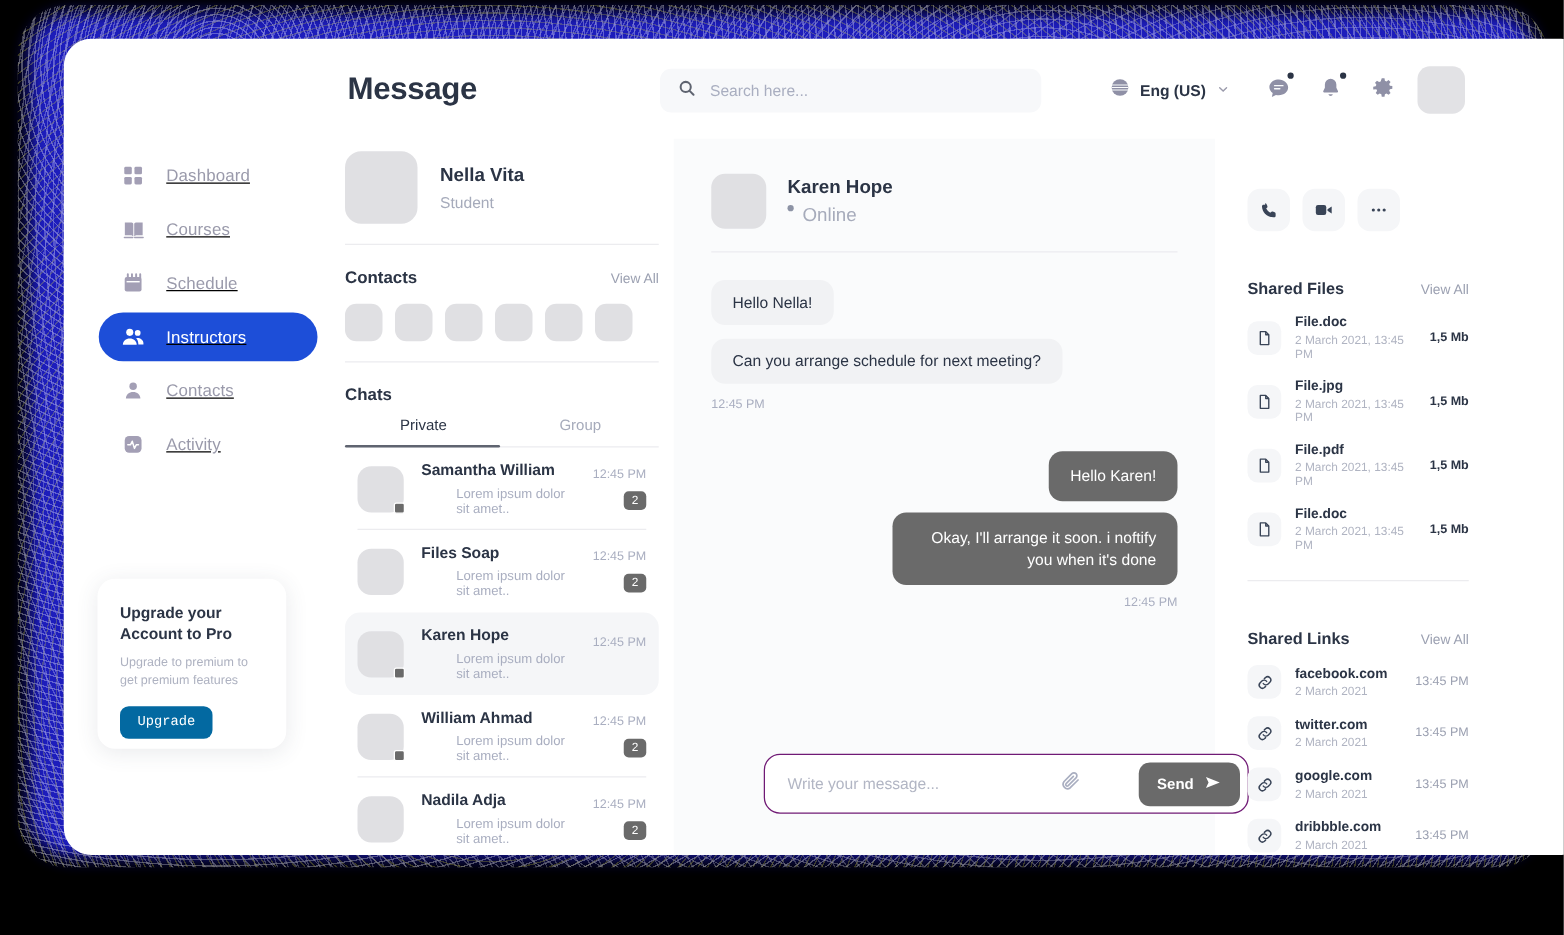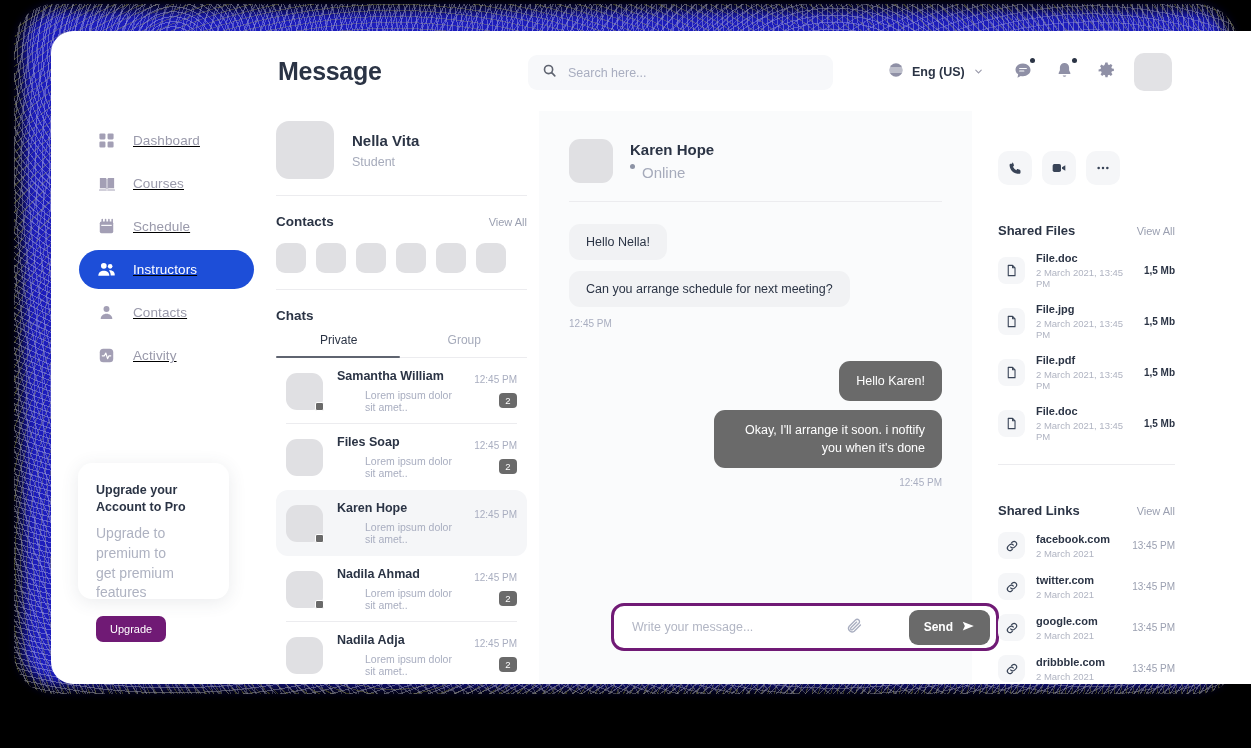--- a/index.html
+++ b/index.html
@@ -172,34 +172,34 @@
   }
   .upgrade-title {
     font-size: 12.5px;
     font-weight: bold;
     color: #2b3445;
     line-height: 1.35;
     white-space: pre-line;
   }
   .upgrade-sub {
     margin-top: 8px;
-    font-size: 14px;
+    font-size: 10px;
     color: #aeb2c1;
     line-height: 1.42;
     white-space: pre-line;
   }
   .upgrade-btn {
     margin-top: 13px;
-    background: #701a75;
+    background: #0369a1;
     color: #fff;
     border: none;
     border-radius: 7px;
     padding: 7px 14px;
     font-size: 11px;
-    font-family: Liberation Sans, sans-serif;
+    font-family: Liberation Mono, monospace;
     cursor: pointer;
   }
 
   
   .list-col {
     position: absolute;
     left: 214px; top: 90px;
     width: 273px; height: 563px;
   }
   .profile-row {
@@ -362,21 +362,21 @@
   .row-out { text-align: right; }
   .ts { font-size: 10px; color: #a9aec0; }
   .ts-right { text-align: right; }
   .gap { height: 32px; }
 
   .composer {
     position: absolute;
     left: 72px; bottom: 33px;
     width: 388px; height: 48px;
     background: #ffffff;
-    border: 3px solid #701a75;
+    border: 1px solid #701a75;
     border-radius: 13px;
     display: flex;
     align-items: center;
     padding: 0 6px 0 18px;
     gap: 10px;
   }
   .composer input {
     flex: 1;
     border: none; outline: none; background: transparent;
     font-family: "Liberation Sans", sans-serif;
@@ -645,21 +645,21 @@
           <div class="chat-badge badge-hidden"></div>
         </div>
 
       </div>
 
       <div class="chat-row">
         <div class="chat-av">
             <span class="chat-status"></span>
           </div>
         <div class="chat-mid">
-          <div class="chat-name">Nadila Ahmad</div>
+          <div class="chat-name">William Ahmad</div>
           <div class="chat-prev">Lorem ipsum dolor sit amet..</div>
         </div>
         <div class="chat-right">
           <div class="chat-time">12:45 PM</div>
           <div class="chat-badge">2</div>
         </div>
         <div class="sep"></div>
       </div>
 
       <div class="chat-row nosep">

